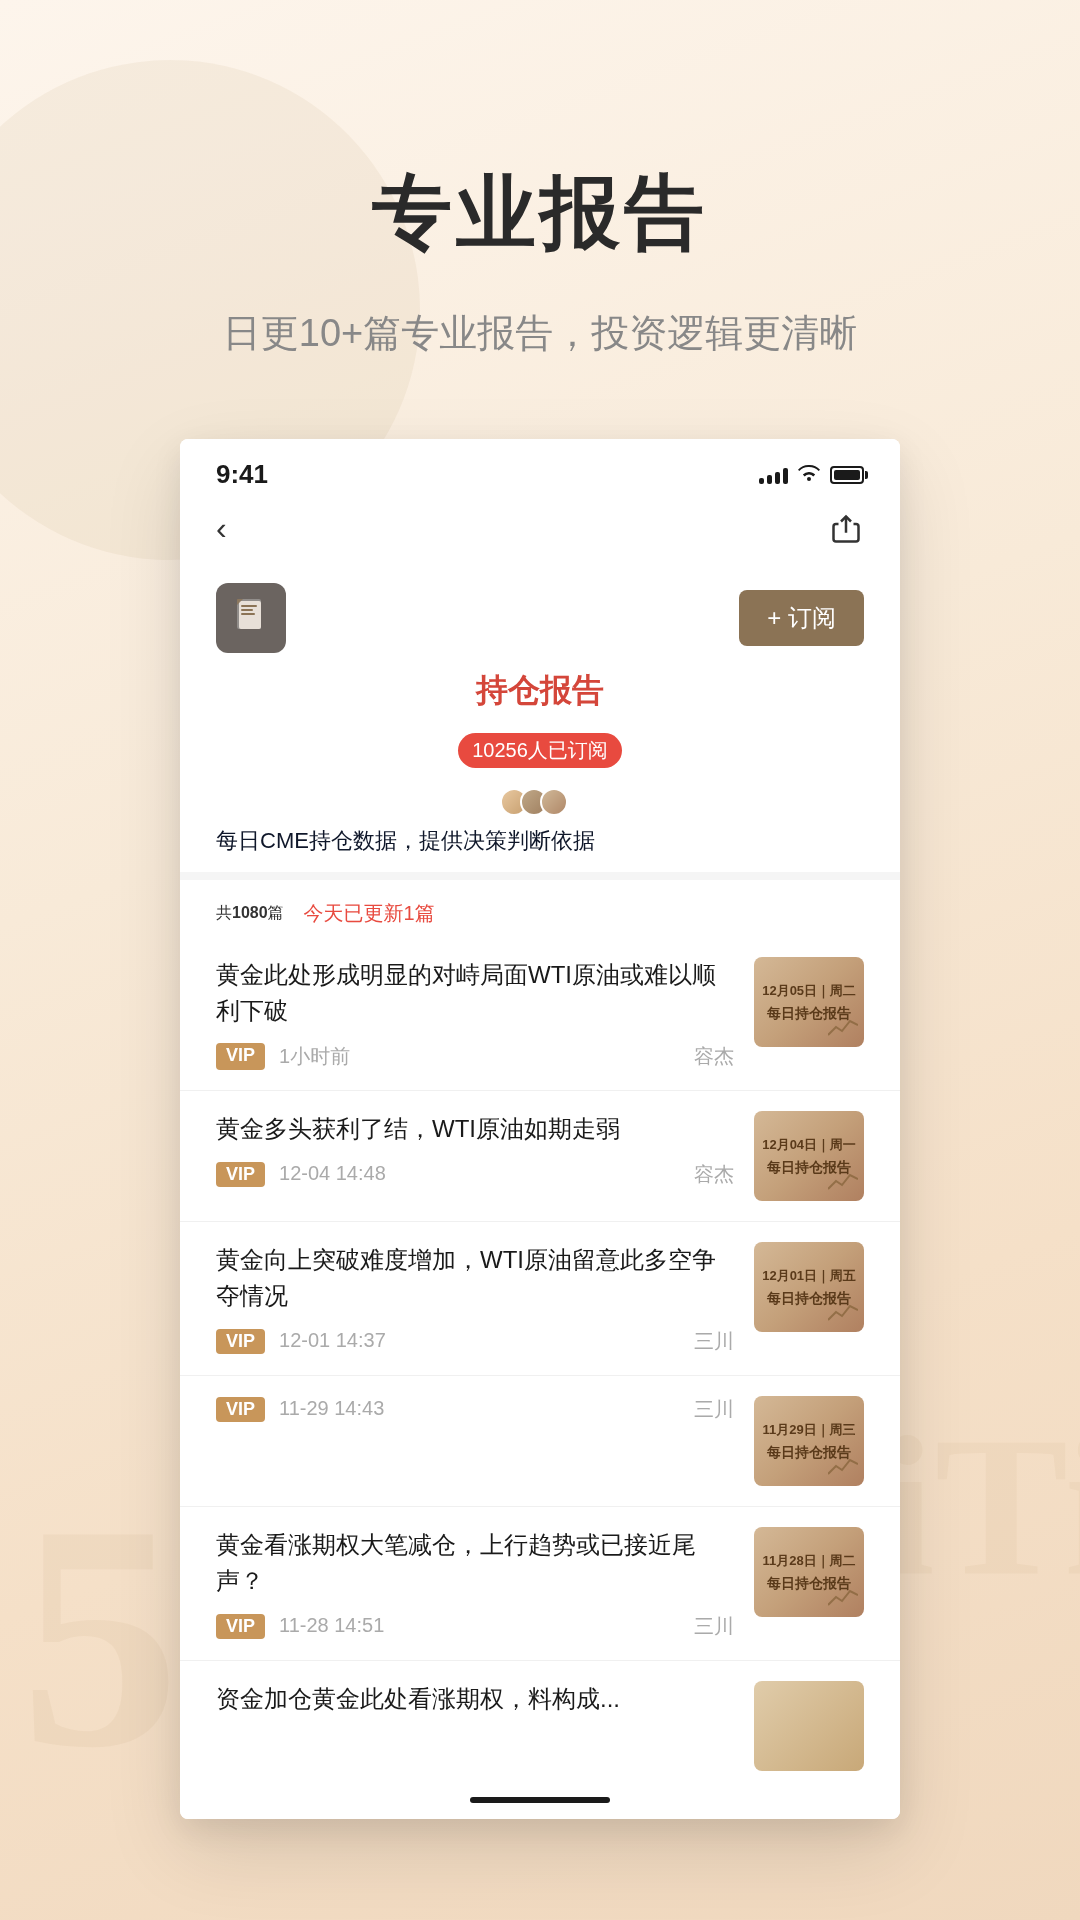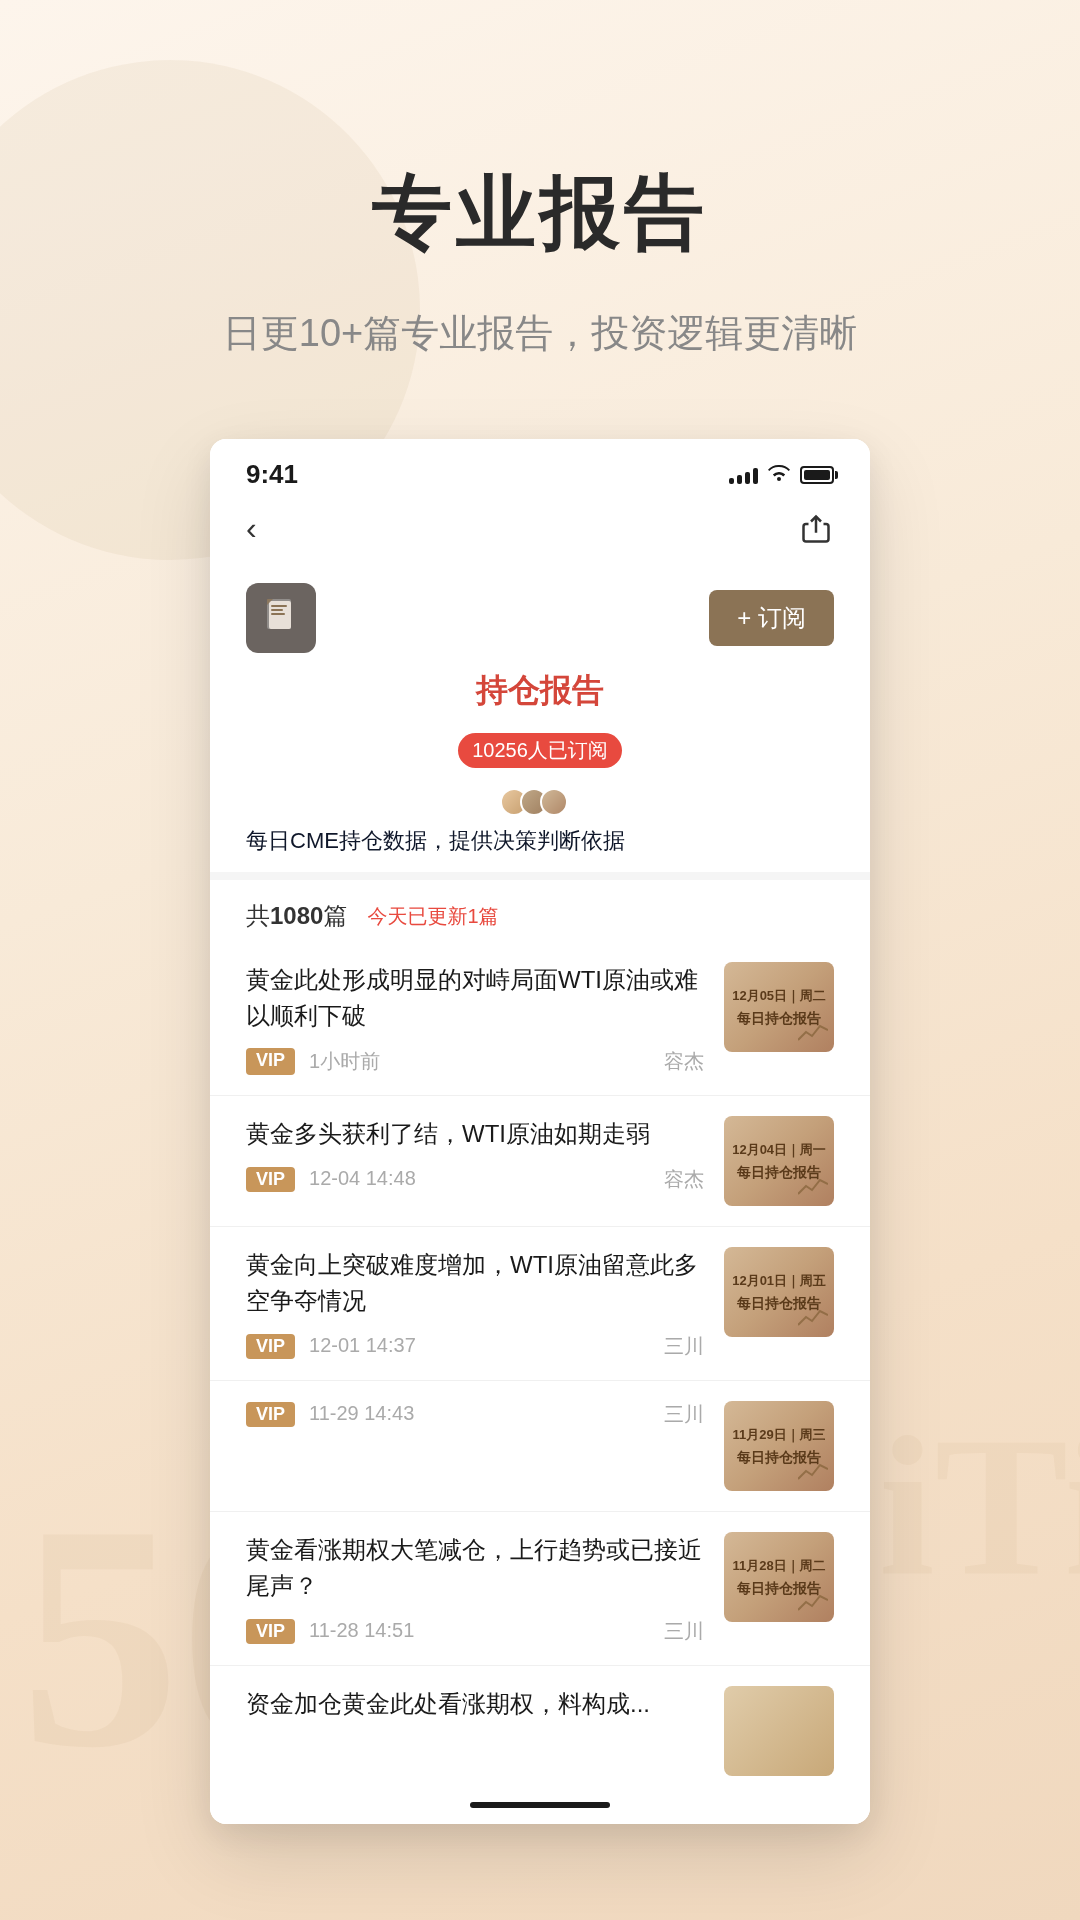--- a/index.html
+++ b/index.html
@@ -67,23 +67,23 @@
 
     .sub-title {
       font-size: 38px;
       color: #888;
       font-weight: 400;
       margin-bottom: 80px;
     }
 
     
     .phone-mockup {
-      width: 660px;
+      width: 720px;
       background: #ffffff;
-      border-radius: 16px;
+      border-radius: 8px;
       box-shadow: 0 30px 80px rgba(0,0,0,0.12), 0 10px 30px rgba(0,0,0,0.08);
       overflow: hidden;
       position: relative;
     }
 
     
     .status-bar {
       display: flex;
       justify-content: space-between;
       align-items: center;
@@ -250,21 +250,21 @@
 
     
     .list-header {
       padding: 20px 36px 10px;
       display: flex;
       align-items: center;
       gap: 20px;
       background: #fff;
     }
     .list-count {
-      font-size: 24px;
+      font-size: 16px;
       color: #333;
     }
     .list-count strong {
       font-weight: 600;
     }
     .list-update {
       font-size: 20px;
       color: #e84a3f;
     }
 

